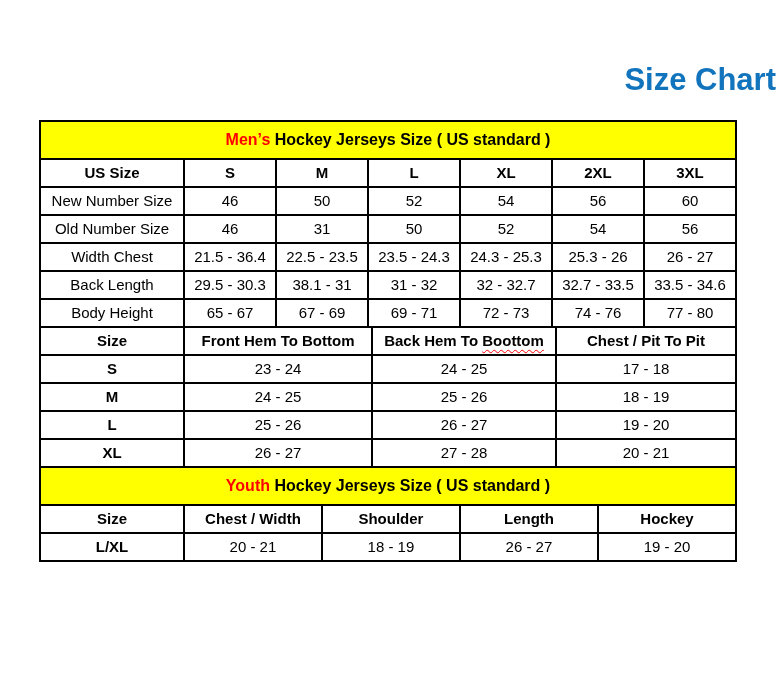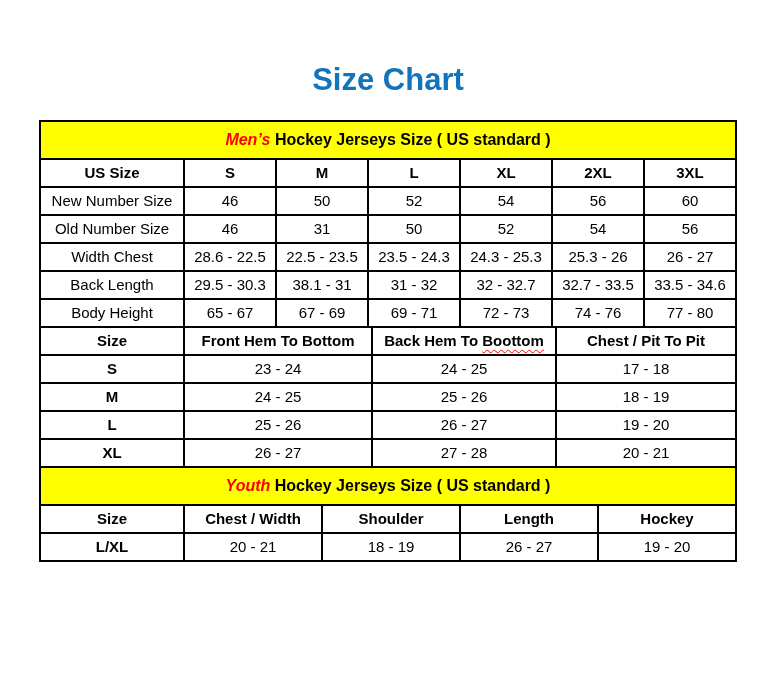--- a/index.html
+++ b/index.html
@@ -8,21 +8,21 @@
     background: #ffffff;
   }
   body {
     width: 776px;
     height: 692px;
     font-family: "Liberation Sans", "DejaVu Sans", sans-serif;
     color: #000000;
     overflow: hidden;
   }
   .page-title {
-    text-align: center;
+    text-align: right;
     color: #1274BC;
     font-weight: bold;
     font-size: 31px;
     line-height: 1.15;
     margin: 62px 0 22px 0;
   }
   table.sec {
     border-collapse: collapse;
     width: 696px;
     margin: -2px auto 0 auto;
@@ -49,21 +49,21 @@
     font-weight: bold;
     background: #ffffff;
   }
   .sec td {
     height: 26px;
     font-size: 15px;
     font-weight: normal;
     background: #ffffff;
   }
   td.lbl-bold { font-weight: bold; }
-  .accent { color: #FF0000; font-style: italic; }
+  .accent { color: #FF0000; }
   .misspell {
     text-decoration-line: underline;
     text-decoration-style: wavy;
     text-decoration-color: #FF0000;
     text-decoration-thickness: 1px;
     text-underline-offset: 3px;
   }
   
   col.c-label { width: 144px; }
   col.c-men   { width: 92px; }
@@ -113,21 +113,21 @@
     <td>Old Number Size</td>
     <td>46</td>
     <td>31</td>
     <td>50</td>
     <td>52</td>
     <td>54</td>
     <td>56</td>
   </tr>
   <tr>
     <td>Width Chest</td>
-    <td>28.6 - 22.5</td>
+    <td>21.5 - 36.4</td>
     <td>22.5 - 23.5</td>
     <td>23.5 - 24.3</td>
     <td>24.3 - 25.3</td>
     <td>25.3 - 26</td>
     <td>26 - 27</td>
   </tr>
   <tr>
     <td>Back Length</td>
     <td>29.5 - 30.3</td>
     <td>38.1 - 31</td>

